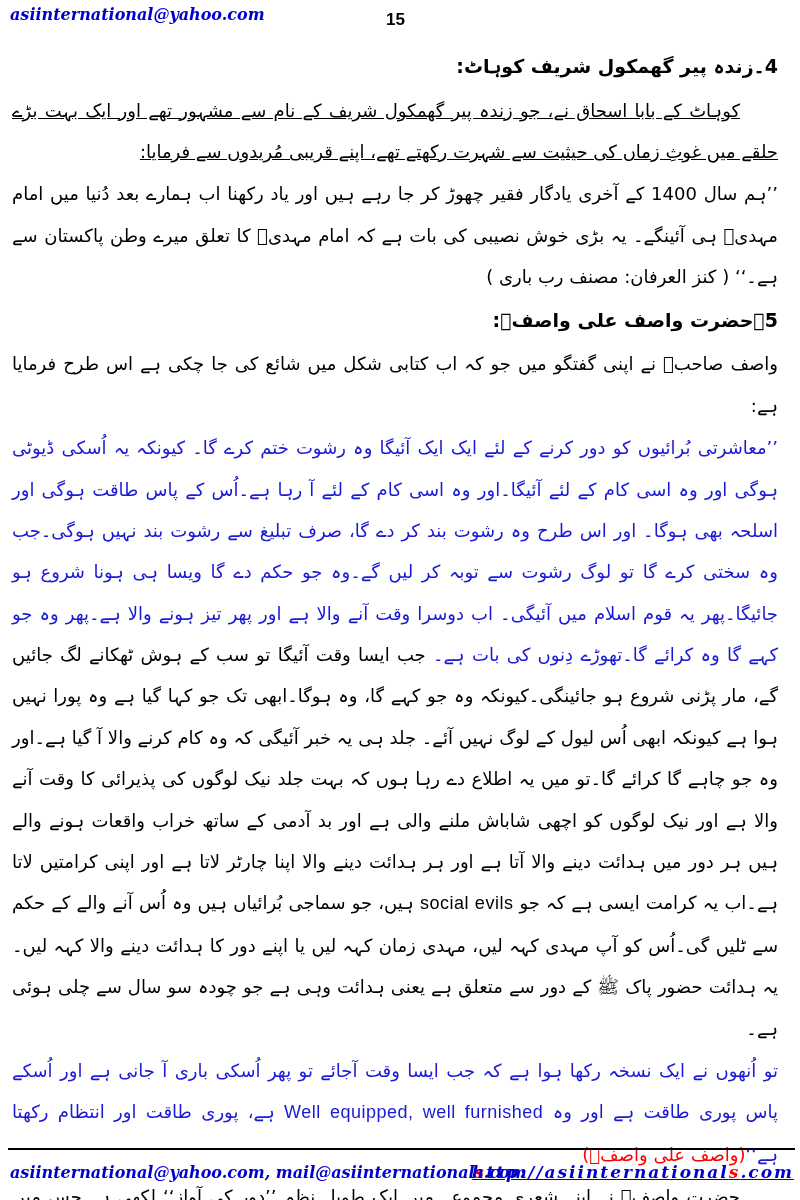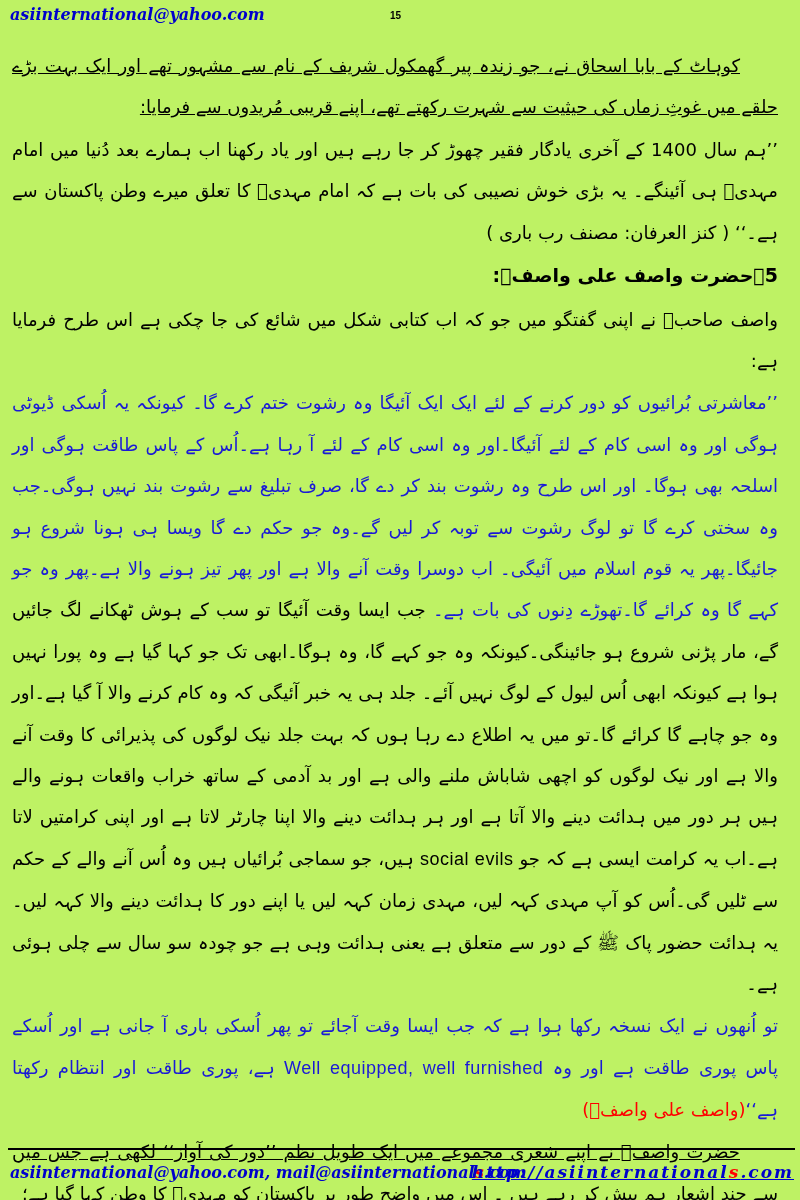--- a/index.html
+++ b/index.html
@@ -1,29 +1,29 @@
 <!DOCTYPE html>
 <html lang="ur"><head>
 <meta charset="utf-8">
 <style>
   html,body { margin:0; padding:0; background:#888; }
   .page {
-    width:800px; height:1200px; margin:0 auto; background:#bef264;
+    width:800px; height:1200px; margin:0 auto; background:#ffffff;
     position:relative; overflow:hidden;
     font-family:"DejaVu Sans", sans-serif;
   }
   
   .header-email {
     position:absolute; top:5px; left:10px;
     font-family:"DejaVu Serif", serif; font-style:italic; font-weight:bold;
     font-size:16px; color:#0000cc; text-decoration:none; cursor:pointer;
   }
   .page-number {
     position:absolute; top:10px; left:0; right:9px; text-align:center;
-    font-family:"Liberation Sans", sans-serif; font-size:10px; font-weight:bold; color:#000;
+    font-family:"Liberation Sans", sans-serif; font-size:17px; font-weight:bold; color:#000;
   }
   
   .body-text {
     position:absolute; top:44px; right:22px; left:12px;
     direction:rtl; text-align:justify;
     font-size:18px; line-height:2.3; color:#000;
   }
   .body-text p { margin:1px 0; }
   .heading { font-weight:bold; font-size:19px; margin:4px 8px 1px 0; }
   .indent-first { text-indent:38px;text-decoration:underline; }
@@ -53,20 +53,21 @@
 <body>
 
 <div class="page">
 
   <a class="header-email">asiinternational@yahoo.com</a>
 
   <div class="page-number">15</div>
 
   <div class="body-text">
 
+    <p class="heading">4۔زندہ پیر گھمکول شریف کوہاٹ:</p>
 
     <p class="indent-first">کوہاٹ کے بابا اسحاق نے، جو زندہ پیر گھمکول شریف کے نام سے مشہور تھے اور ایک بہت بڑے حلقے میں غوثِ زماں کی حیثیت سے شہرت رکھتے تھے،  اپنے قریبی مُریدوں سے فرمایا:</p>
 
     <p><span>’’ہم سال 1400 کے آخری یادگار فقیر چھوڑ کر جا رہے ہیں اور یاد رکھنا اب ہمارے بعد دُنیا میں امام مہدیؑ ہی آئینگے۔ یہ بڑی خوش نصیبی کی بات ہے کہ امام مہدیؑ کا تعلق میرے وطن پاکستان سے ہے۔‘‘ </span><span>( کنز العرفان: مصنف رب باری )</span></p>
 
     <p class="heading">5۔حضرت واصف علی واصفؒ:</p>
 
     <p>واصف صاحبؒ نے اپنی گفتگو میں جو کہ اب کتابی شکل میں شائع کی جا چکی ہے اس طرح  فرمایا ہے:</p>
 
     <p><span class="blue">’’معاشرتی بُرائیوں کو دور کرنے کے لئے ایک ایک آئیگا وہ رشوت ختم کرے گا۔ کیونکہ یہ اُسکی ڈیوٹی ہوگی اور وہ اسی کام کے لئے آئیگا۔اور وہ اسی کام کے لئے آ رہا ہے۔اُس کے پاس طاقت ہوگی اور اسلحہ بھی ہوگا۔ اور اس طرح وہ رشوت بند کر دے گا، صرف تبلیغ سے رشوت بند نہیں ہوگی۔جب وہ سختی کرے گا تو لوگ رشوت سے توبہ کر لیں گے۔وہ جو حکم دے گا ویسا ہی ہونا شروع ہو جائیگا۔پھر یہ قوم اسلام میں آئیگی۔  اب دوسرا وقت آنے والا ہے اور پھر تیز ہونے والا ہے۔پھر وہ جو کہے گا وہ کرائے گا۔تھوڑے دِنوں کی بات ہے۔ </span><span>جب ایسا وقت آئیگا تو سب کے ہوش ٹھکانے لگ جائیں گے،  مار پڑنی شروع ہو جائینگی۔کیونکہ وہ جو کہے گا، وہ ہوگا۔ابھی تک جو کہا گیا ہے وہ پورا نہیں ہوا ہے کیونکہ ابھی  اُس لیول کے لوگ نہیں آئے۔ جلد ہی یہ خبر آئیگی کہ وہ کام کرنے والا آ گیا ہے۔اور وہ جو چاہے گا کرائے گا۔تو میں یہ اطلاع دے رہا ہوں کہ بہت جلد نیک لوگوں کی پذیرائی کا وقت  آنے والا ہے اور نیک لوگوں کو اچھی شاباش ملنے والی ہے اور بد آدمی کے ساتھ خراب واقعات ہونے والے ہیں ہر دور میں ہدائت دینے والا آتا ہے اور ہر ہدائت دینے والا اپنا چارٹر لاتا ہے اور اپنی کرامتیں لاتا ہے۔اب یہ کرامت ایسی ہے کہ جو </span><span class="latin">social evils</span><span> ہیں، جو سماجی بُرائیاں ہیں وہ اُس آنے والے کے حکم سے ٹلیں گی۔اُس کو آپ مہدی کہہ لیں، مہدی زمان کہہ لیں یا اپنے دور کا ہدائت دینے والا کہہ لیں۔ یہ ہدائت حضور پاک ﷺ کے دور سے متعلق ہے یعنی ہدائت وہی ہے جو چودہ سو سال سے چلی ہوئی ہے۔</span></p>

